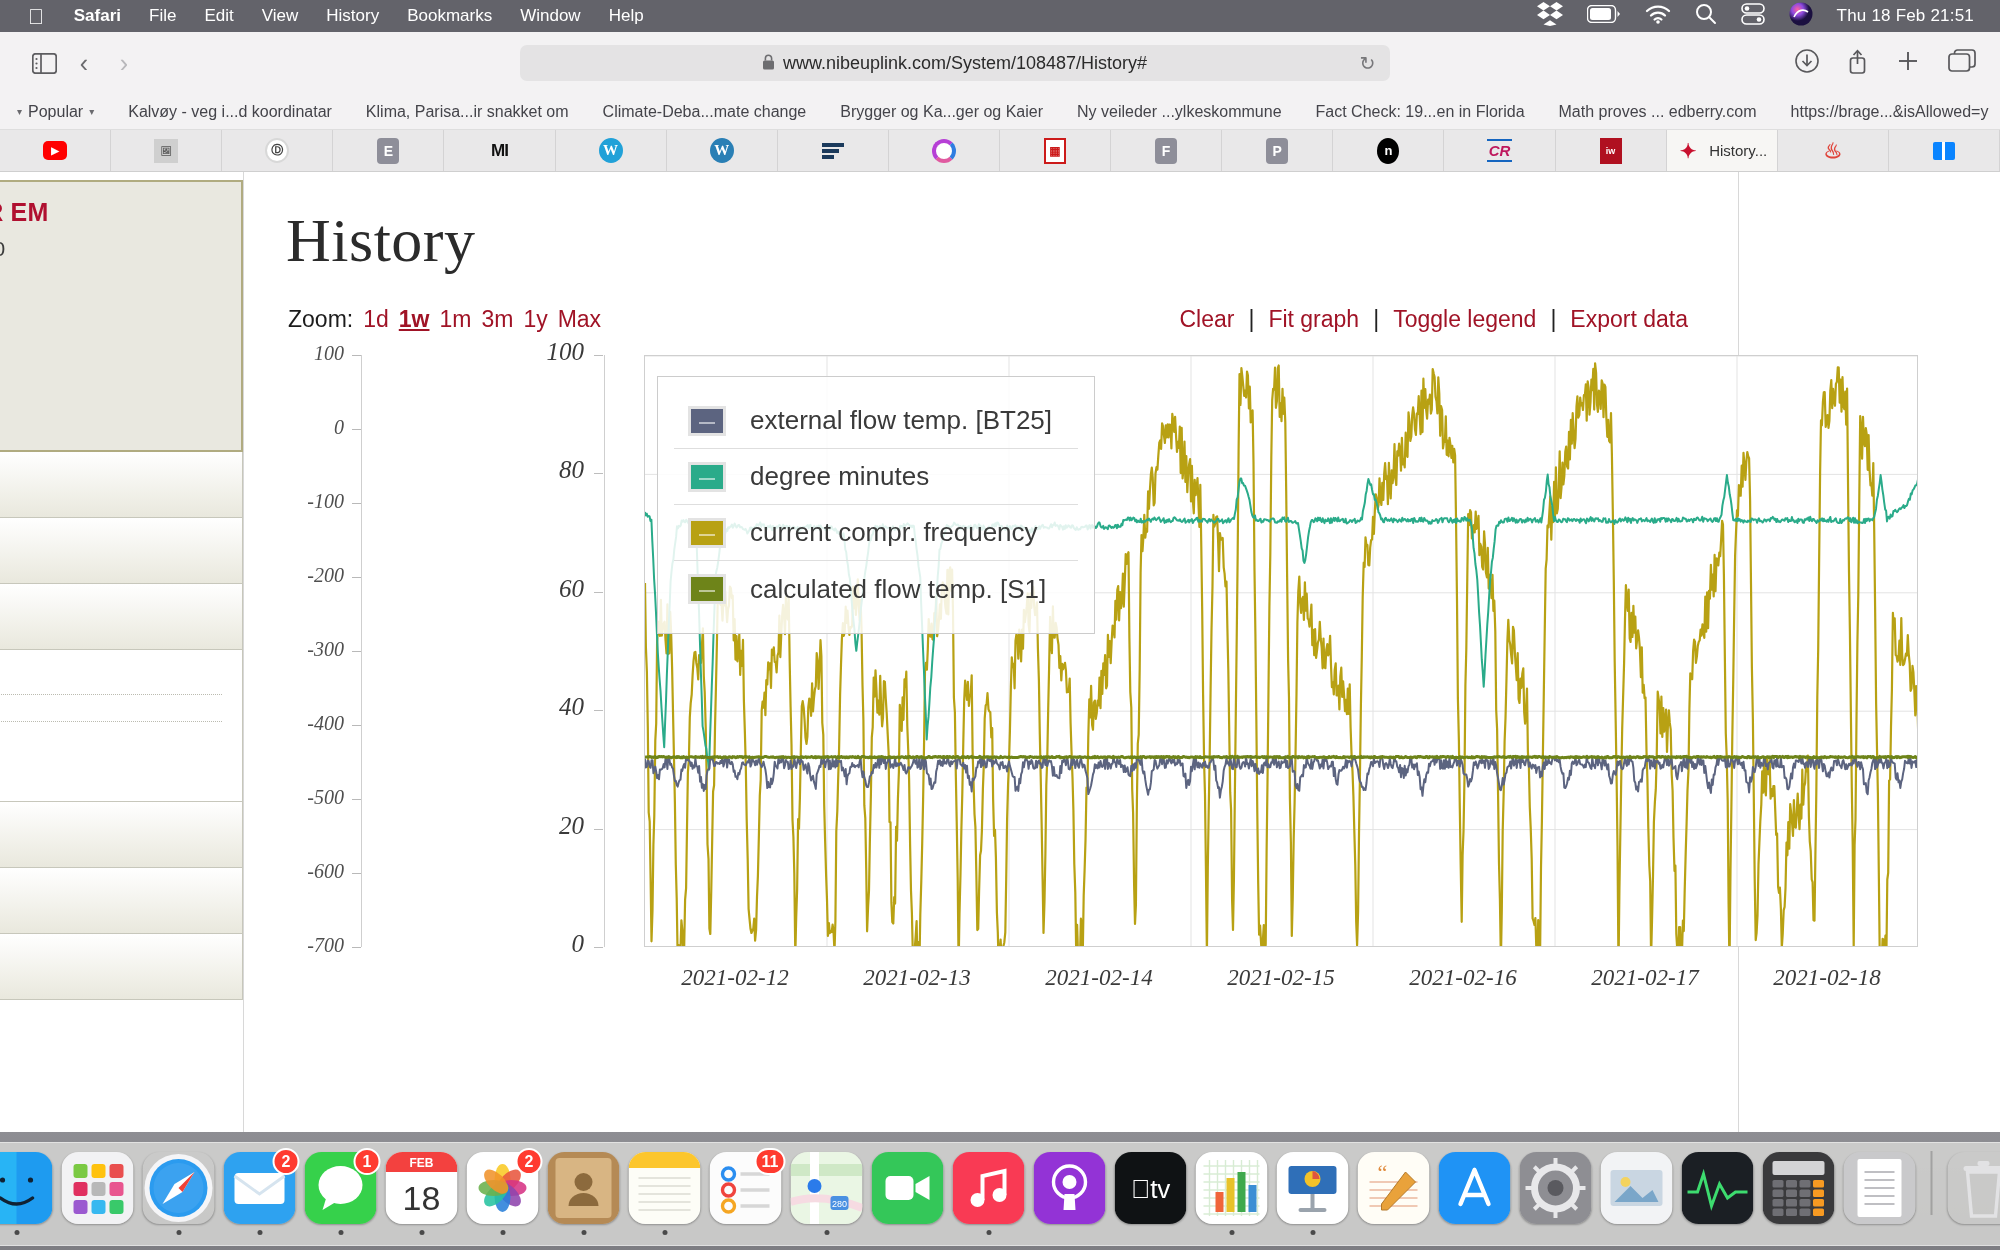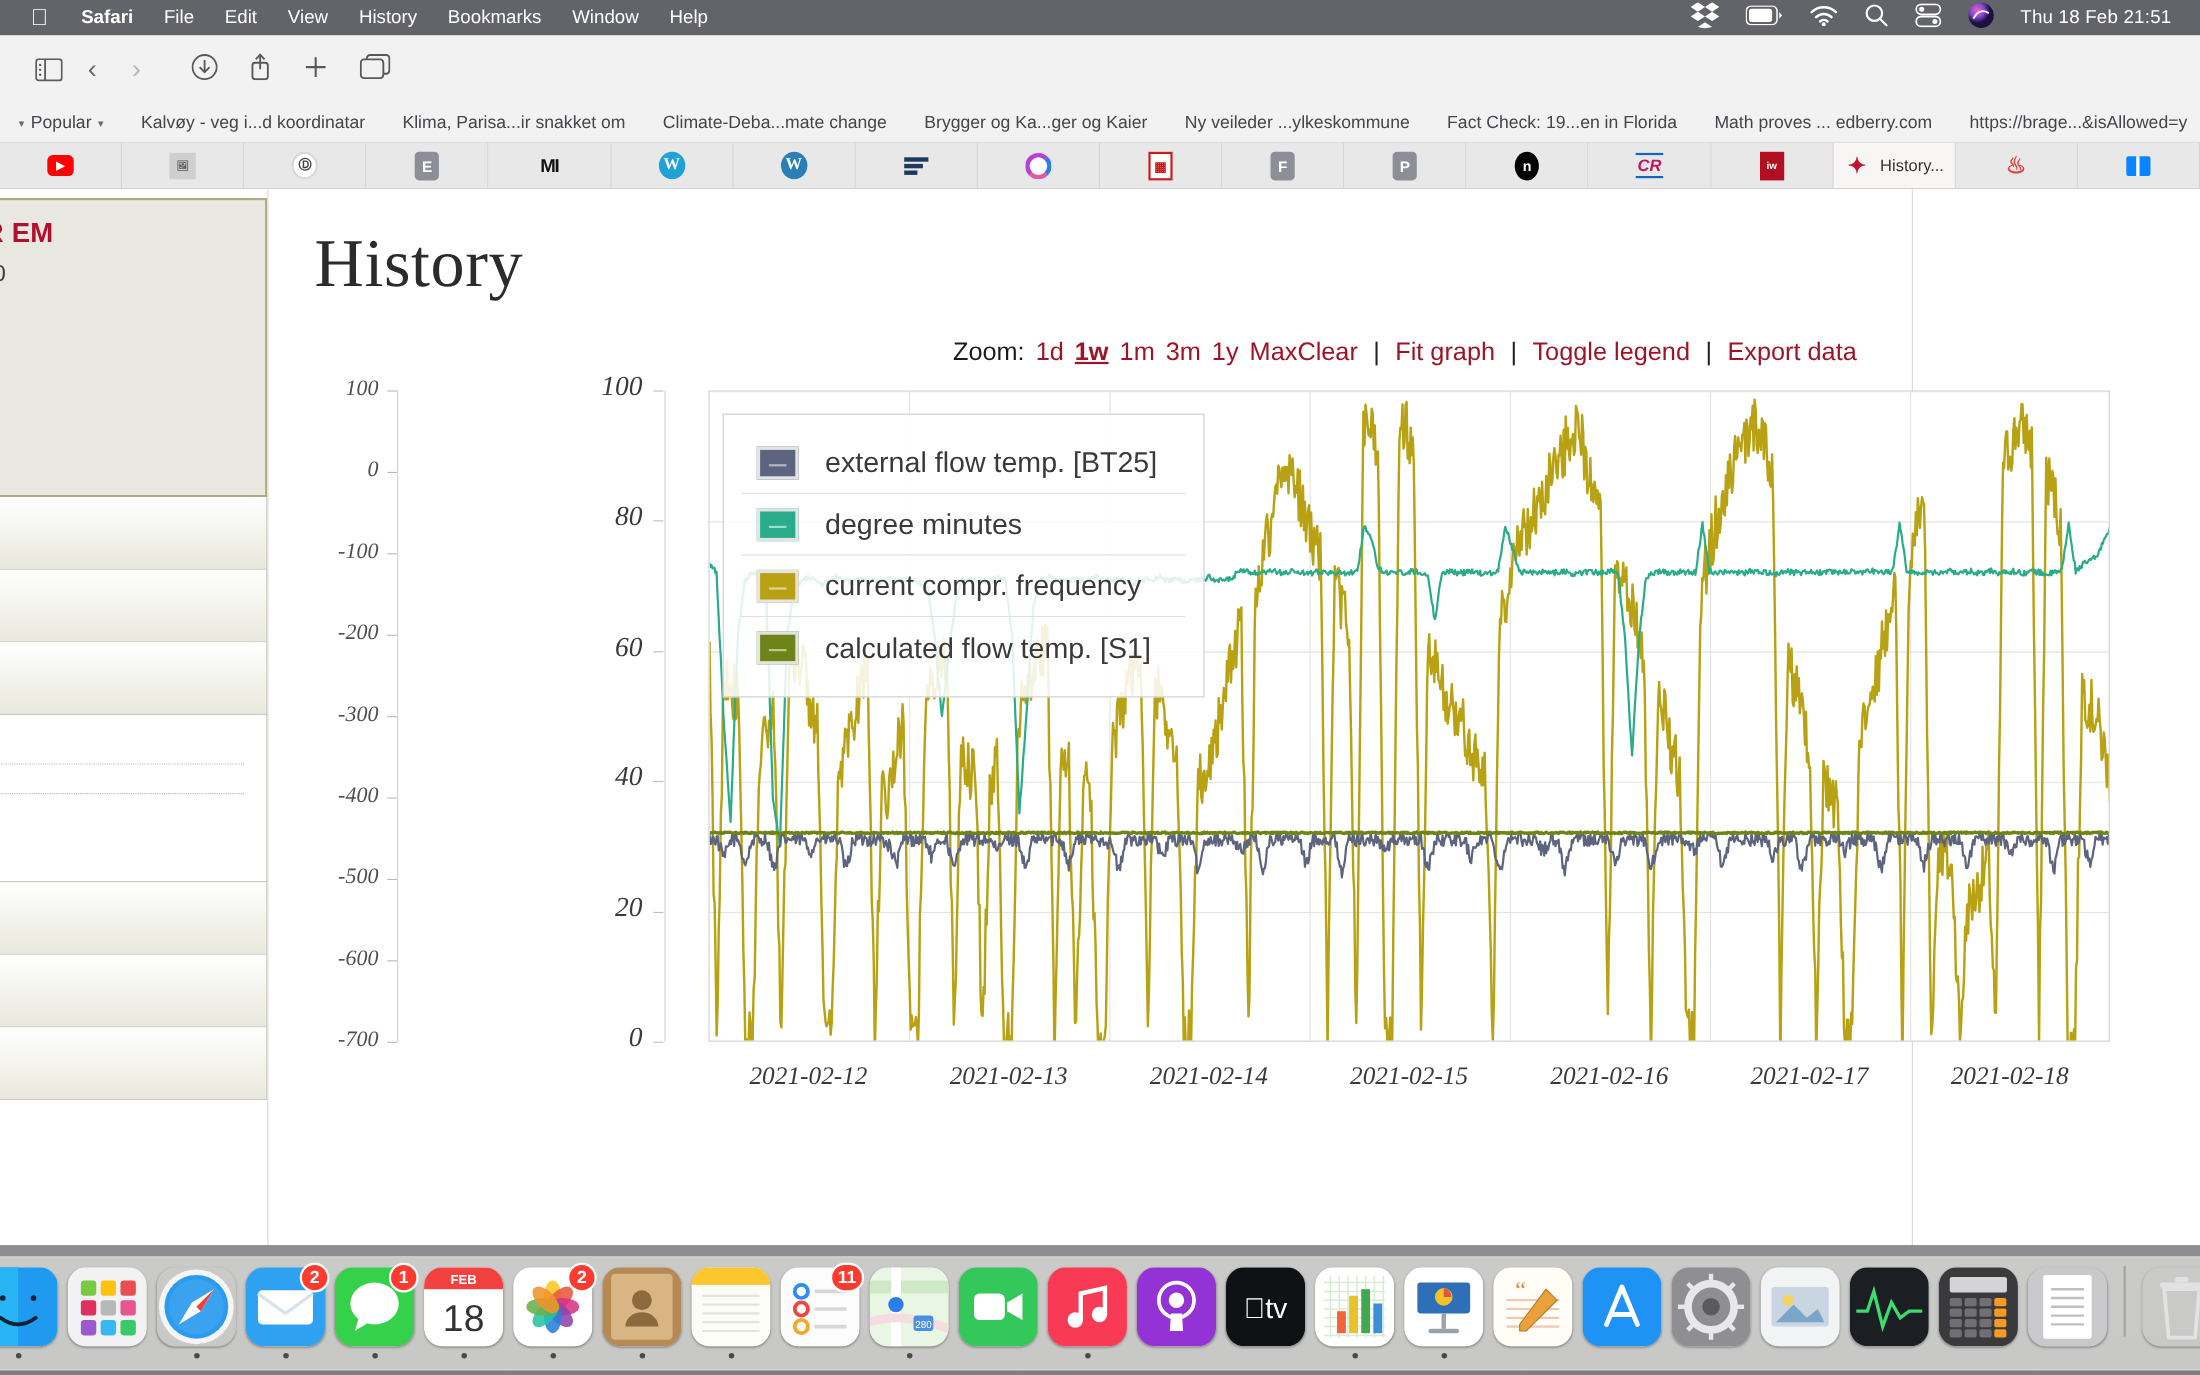--- a/index.html
+++ b/index.html
@@ -159,22 +159,22 @@
     border-right: 1px solid #d8d8d8;
   }
   #h1 {
     font-family: "Liberation Serif", serif;
     font-size: 62px; font-weight: normal;
     color: #2b2b2b;
     padding: 33px 0 0 42px;
     letter-spacing: 0.5px;
   }
   #ctlrow {
-    display: flex; align-items: center; justify-content: flex-end;
-    padding: 30px 50px 0 92px;
+    display: flex; align-items: center; justify-content: space-between;
+    padding: 30px 50px 0 44px;
     font-size: 23px;
   }
   #zoomctl { color: #222; }
   #zoomctl .zlbl { color: #1c1c1c; }
   #zoomctl a { color: #a01326; text-decoration: none; margin-left: 10px; }
   #zoomctl a.active { text-decoration: underline; font-weight: bold; }
   #actions { color: #a01326; display: flex; align-items: center; gap: 0; }
   #actions a { color: #a01326; text-decoration: none; }
   #actions .sep { color: #222; margin: 0 14px; }
 
@@ -346,20 +346,38 @@
           <circle cx="4.5" cy="15" r="1.1" fill="#5d5d60"></circle>
         </svg>
     </span>
     <span class="tb-btn">
         <span class="chev">‹</span>
       </span>
     <span class="tb-btn">
         <span class="chev dim">›</span>
       </span>
 
+    <span id="urlwrap">
+      <span id="shield">
+        <svg width="20" height="24" viewBox="0 0 20 24">
+            <path d="M10 0.8 L19 4 V12 C19 18 14 22.4 10 23.4 C6 22.4 1 18 1 12 V4 Z" fill="none" stroke="#5a5a5d" stroke-width="1.6"></path>
+            <path d="M10 0.8 L19 4 V12 C19 18 14 22.4 10 23.4 Z" fill="#5a5a5d"></path>
+          </svg>
+      </span>
+      <span id="urlbar">
+        <span class="lock">
+          <svg width="13" height="16" viewBox="0 0 13 16">
+              <rect x="1" y="6.5" width="11" height="9" rx="1.6" fill="#6d6d70"></rect>
+              <path d="M3.4 6.5 V4.3 A3.1 3.1 0 0 1 9.6 4.3 V6.5" fill="none" stroke="#6d6d70" stroke-width="1.6"></path>
+            </svg>
+        </span>
+        <span>www.nibeuplink.com/System/108487/History#</span>
+        <span class="reload">↻</span>
+      </span>
+    </span>
 
     <span class="tb-right">
       <span class="tbr-ico">
         <svg width="24" height="24" viewBox="0 0 24 24">
             <circle cx="12" cy="12" r="11" fill="none" stroke="#58585b" stroke-width="1.6"></circle>
             <line x1="12" y1="5.5" x2="12" y2="16" stroke="#58585b" stroke-width="1.7"></line>
             <path d="M7.5 12 L12 16.6 L16.5 12" fill="none" stroke="#58585b" stroke-width="1.7"></path>
           </svg>
       </span>
       <span class="tbr-ico">

